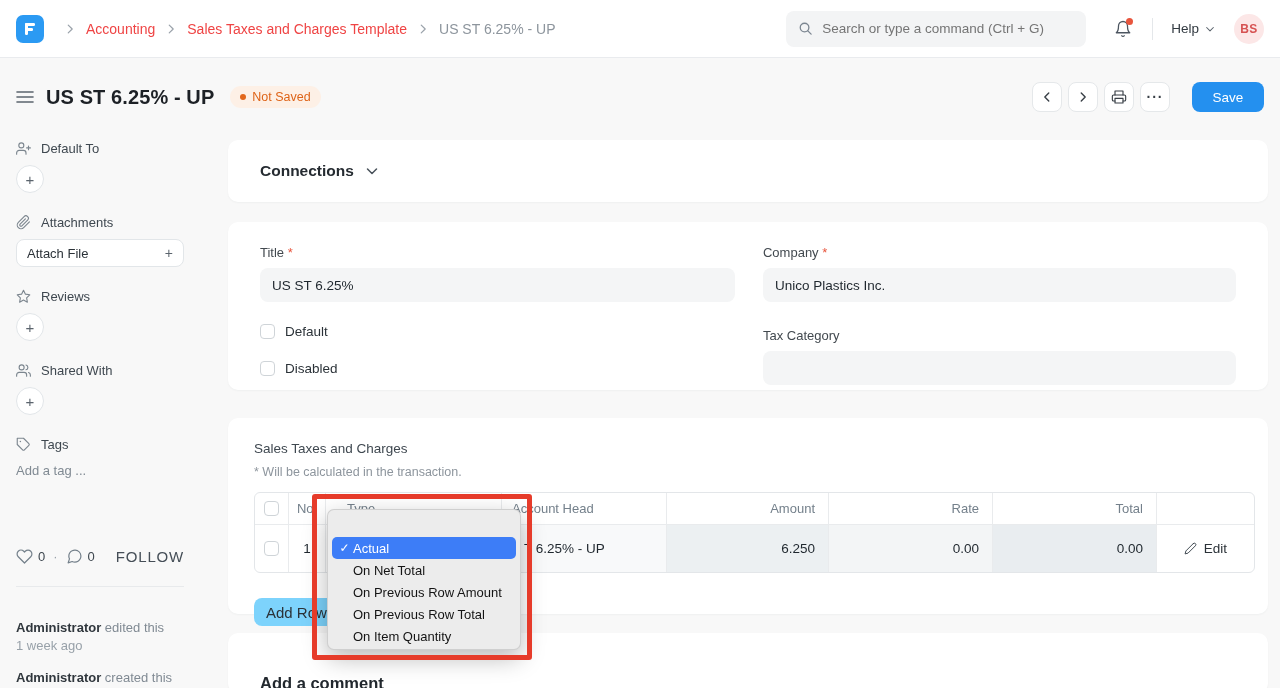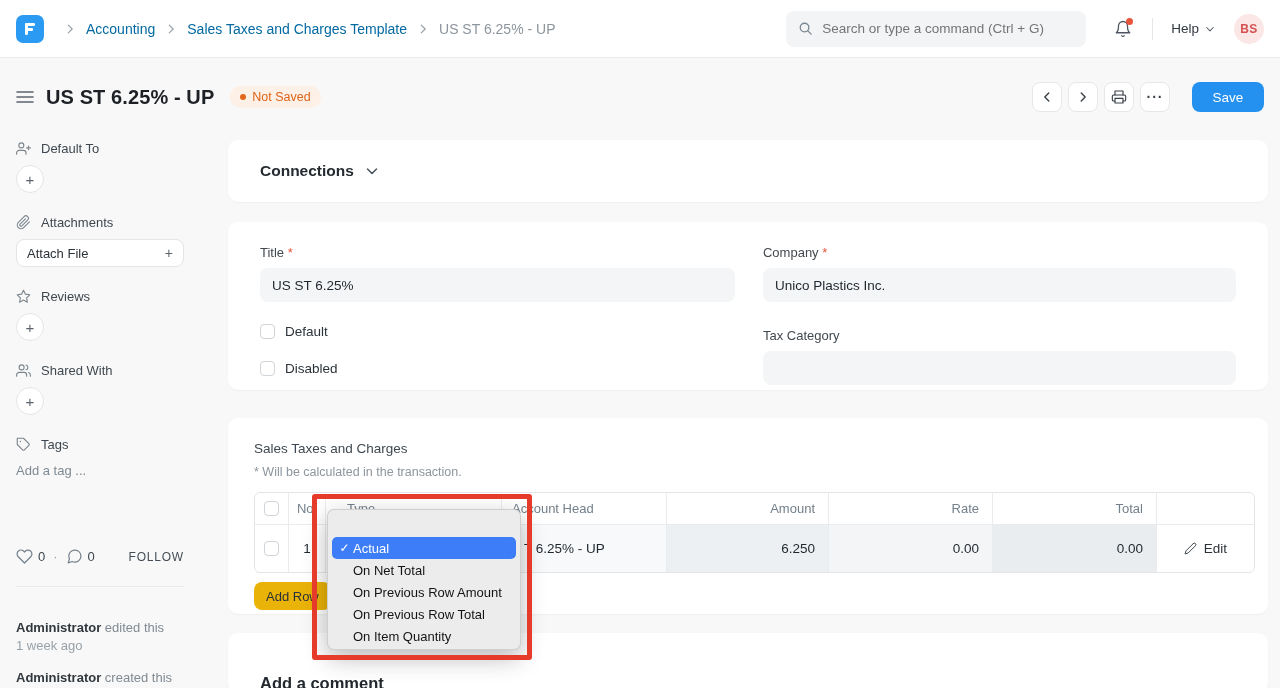--- a/index.html
+++ b/index.html
@@ -6,21 +6,21 @@
   html,body { width:1280px; height:688px; }
   body { font-family:"Liberation Sans", sans-serif; background:#f8f8f8; color:#1f272e; }
   svg { display:block; }
   .root { position:relative; width:1280px; height:688px; overflow:hidden; }
 
   
   .navbar { position:absolute; top:0; left:0; width:1280px; height:58px; background:#fff;
             border-bottom:1px solid #e9ebee; display:flex; align-items:center; padding:0 16px; }
   .logo { width:28px; height:28px; border-radius:7px; background:#2b9af3; display:flex; align-items:center; justify-content:center; cursor:pointer; }
   .crumbs { display:flex; align-items:center; margin-left:10px; font-size:14px; }
-  .crumb { color:#0369a1; font-weight:500; cursor:pointer; }
+  .crumb { color:#ef4444; font-weight:500; cursor:pointer; }
   .crumb.last { color:#8d959d; font-weight:400; }
   .crumb-sep { color:#9aa2aa; margin:0 9px; display:flex; }
   .nav-right { margin-left:auto; display:flex; align-items:center; }
   .searchbox { width:300px; height:36px; background:#f3f4f5; border:none; border-radius:8px; display:flex; align-items:center; padding:0 12px; color:#7c8691; margin-right:28px; }
   .searchbox input { border:none; background:transparent; outline:none; font-size:13.5px; color:#7c8691; width:250px; font-family:"Liberation Sans",sans-serif; }
   .bell-wrap { position:relative; margin-right:20px; cursor:pointer; color:#4c5560; }
   .bell-dot { position:absolute; top:-2px; right:-1px; width:7px; height:7px; border-radius:50%; background:#e8553d; }
   .nav-divider { width:1px; height:22px; background:#e4e7ea; margin-right:18px; }
   .help { display:flex; align-items:center; font-size:13.5px; color:#323a41; cursor:pointer; margin-right:18px; }
   .avatar { width:30px; height:30px; border-radius:50%; background:#fce7e7; color:#d65252; font-size:12px; font-weight:600;
@@ -45,21 +45,21 @@
   .sb-row .sb-icon { color:#7c868f; margin-right:10px; display:flex; }
   .plus-circle { width:28px; height:28px; border-radius:50%; border:1px solid #e2e6e9; background:#fff; color:#5b646d;
                  display:flex; align-items:center; justify-content:center; font-size:15px; cursor:pointer; }
   .attach-btn { width:168px; height:28px; border:1px solid #e2e6e9; background:#fff; border-radius:8px; display:flex;
                 align-items:center; padding:0 10px; font-size:13px; color:#2b3238; cursor:pointer;gap:20px; }
   .attach-btn .plus { margin-left:auto; color:#5b646d; font-size:14px; }
   .add-tag { color:#808a93; cursor:pointer; }
   .likes-row { display:flex; align-items:center; color:#5b646d; }
   .likes-row .cnt { margin-left:5px; color:#3f4850; }
   .likes-row .sep { margin:0 8px; color:#9aa2aa; }
-  .follow { margin-left:auto; font-size:12px; letter-spacing:.8px; color:#454e57; font-weight:500; cursor:pointer; }
+  .follow { margin-left:auto; font-size:15px; letter-spacing:.8px; color:#454e57; font-weight:500; cursor:pointer; }
   .sb-divider { height:1px; background:#e8eaec; margin-top:21px; }
   .activity { margin-top:32px; line-height:18px; color:#808a93; }
   .activity b { color:#30373d; font-weight:600; }
   .activity .t { color:#98a1a9; }
 
   
   .card { position:absolute; left:228px; width:1040px; background:#fff; border-radius:10px; box-shadow:0 1px 2px rgba(25,39,52,.04); }
   .card-connections { top:140px; height:62px; display:flex; align-items:center; padding:0 32px; }
   .card-connections .title { font-size:15.5px; font-weight:700; color:#252b31; margin-right:10px; }
   .chev { color:#49525b; display:flex; cursor:pointer; }
@@ -88,22 +88,22 @@
   .c-center { justify-content:center; }
   .c-right { justify-content:flex-end; padding-right:13px; }
   .c-left { padding-left:14px; }
   .td.bg-a { background:#f8f9fa; padding-left:22px; }
   .td.bg-b { background:#ecf0f2; }
   .td.bg-c { background:#f3f5f6; }
   .td.bg-d { background:#e9edf0; }
   .td.first { border-bottom-left-radius:8px; }
   .td.lastc { border-bottom-right-radius:8px; justify-content:center; color:#2b3238; cursor:pointer; }
   .td.lastc .pencil { margin-right:7px; display:flex; color:#3f4850; }
-  .add-row-btn { margin-top:9px; height:28px; padding:0 12px; background:#eab308; border:none; border-radius:8px;
-                 font-size:13px; color:#2b3238; cursor:pointer; font-family:"Liberation Sans",sans-serif; }
+  .add-row-btn { margin-top:25px; height:28px; padding:0 12px; background:#7dd3fc; border:none; border-radius:8px;
+                 font-size:15px; color:#2b3238; cursor:pointer; font-family:"Liberation Sans",sans-serif; }
 
   .card-comment { top:633px; height:60px; padding:34px 32px 0; }
   .comment-title { font-size:16.5px; font-weight:700; color:#22282e;margin-top:7px; }
 
   
   .select-panel { position:absolute; left:327px; top:509px; width:194px; height:141px; background:#ececec;
                   border:1px solid rgba(0,0,0,.12); border-radius:7px; box-shadow:0 8px 24px rgba(0,0,0,.28);
                   padding-top:27px; z-index:40; font-size:13px; color:#141414; }
   .opt { height:22px; display:flex; align-items:center; padding-left:25px; cursor:pointer; }
   .opt.selected { margin:0 4px; border-radius:5px; background:#3d7df7; color:#fff; padding-left:4px; }

